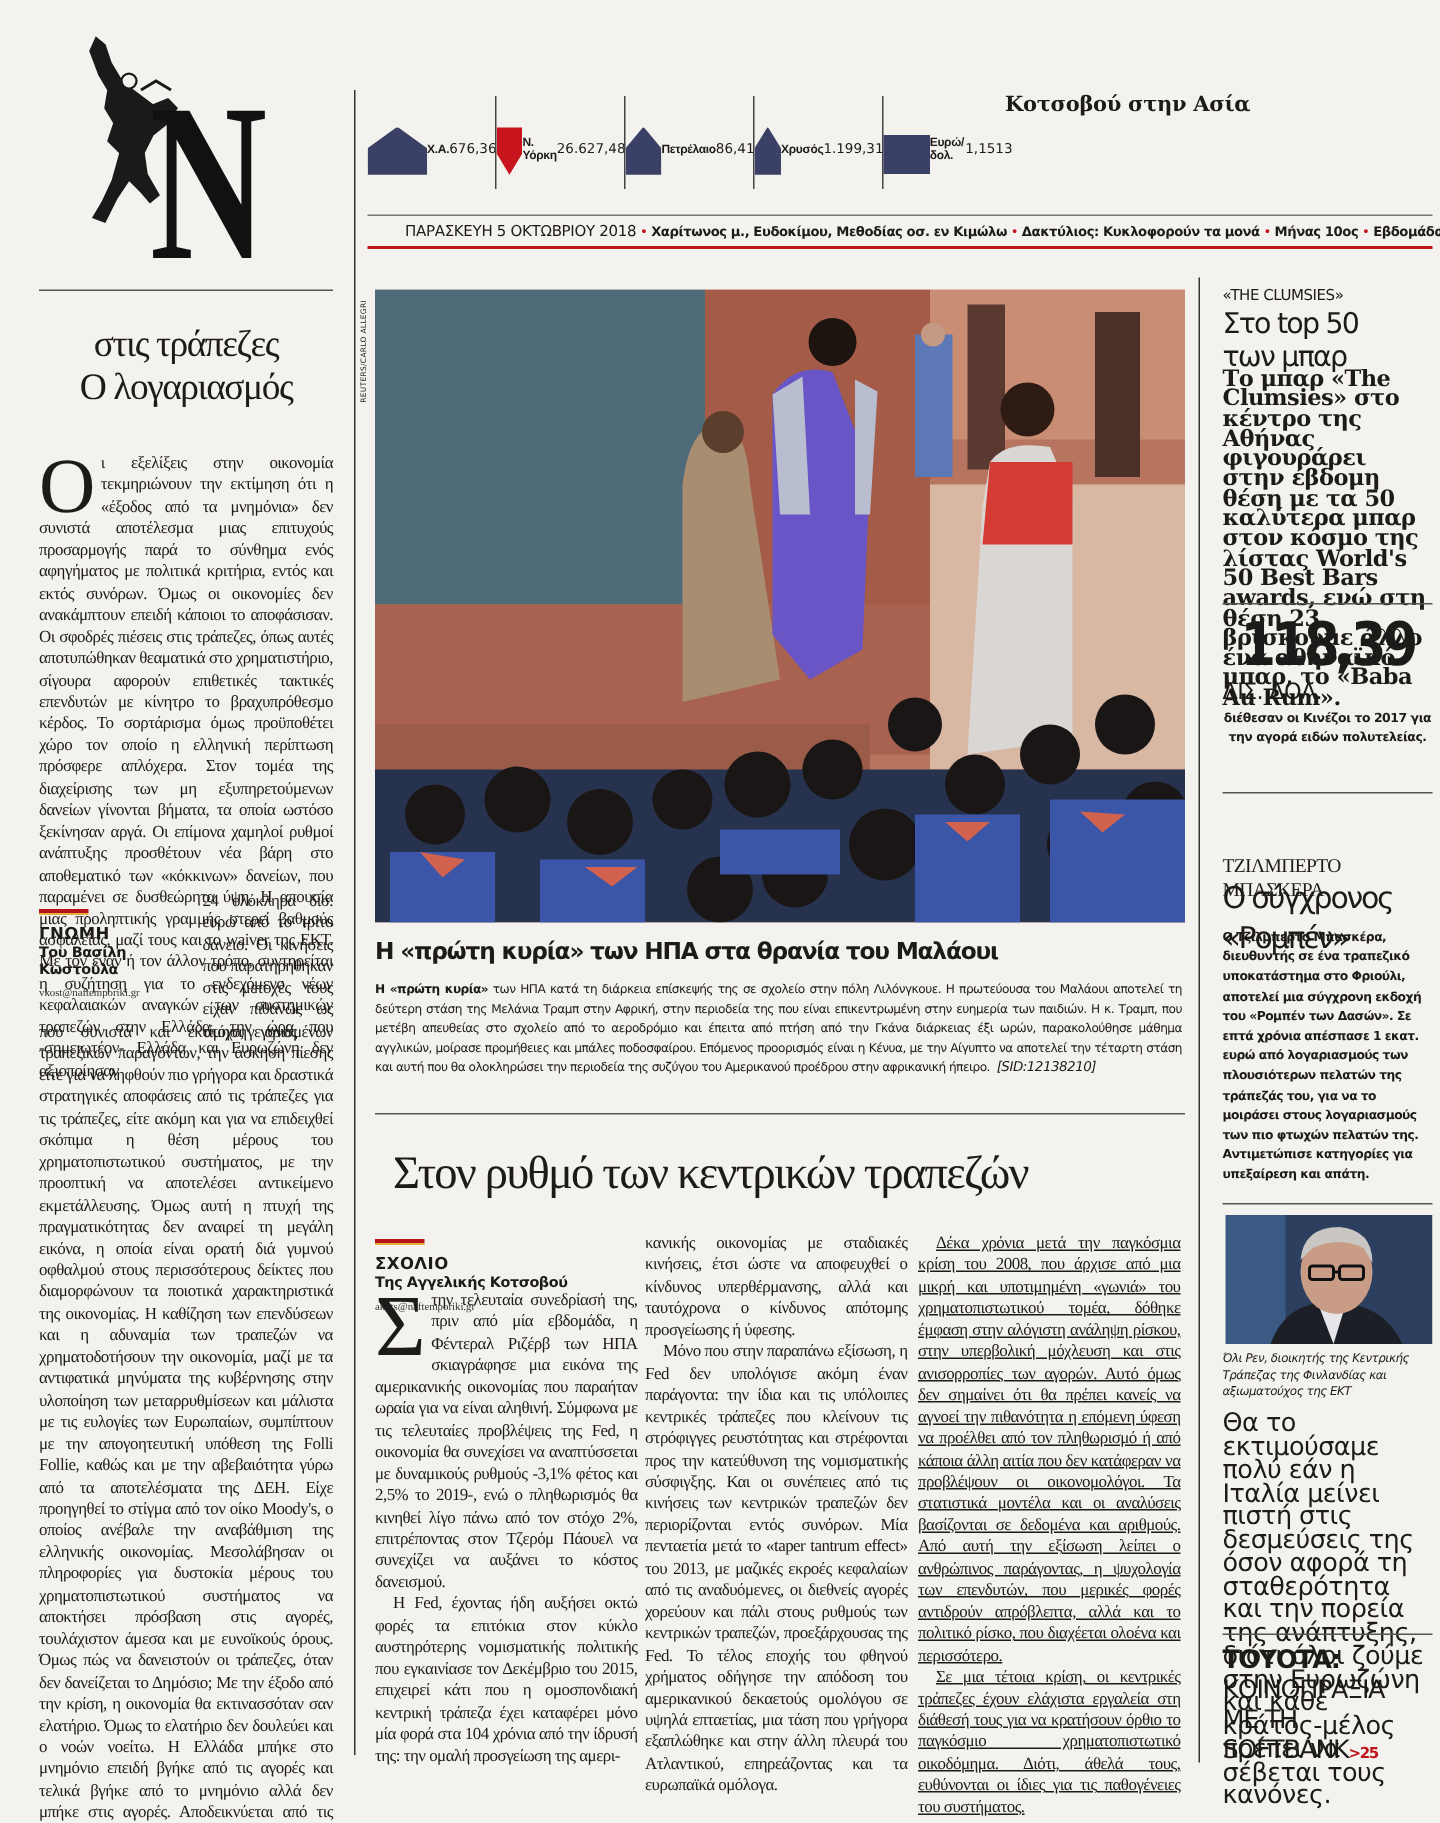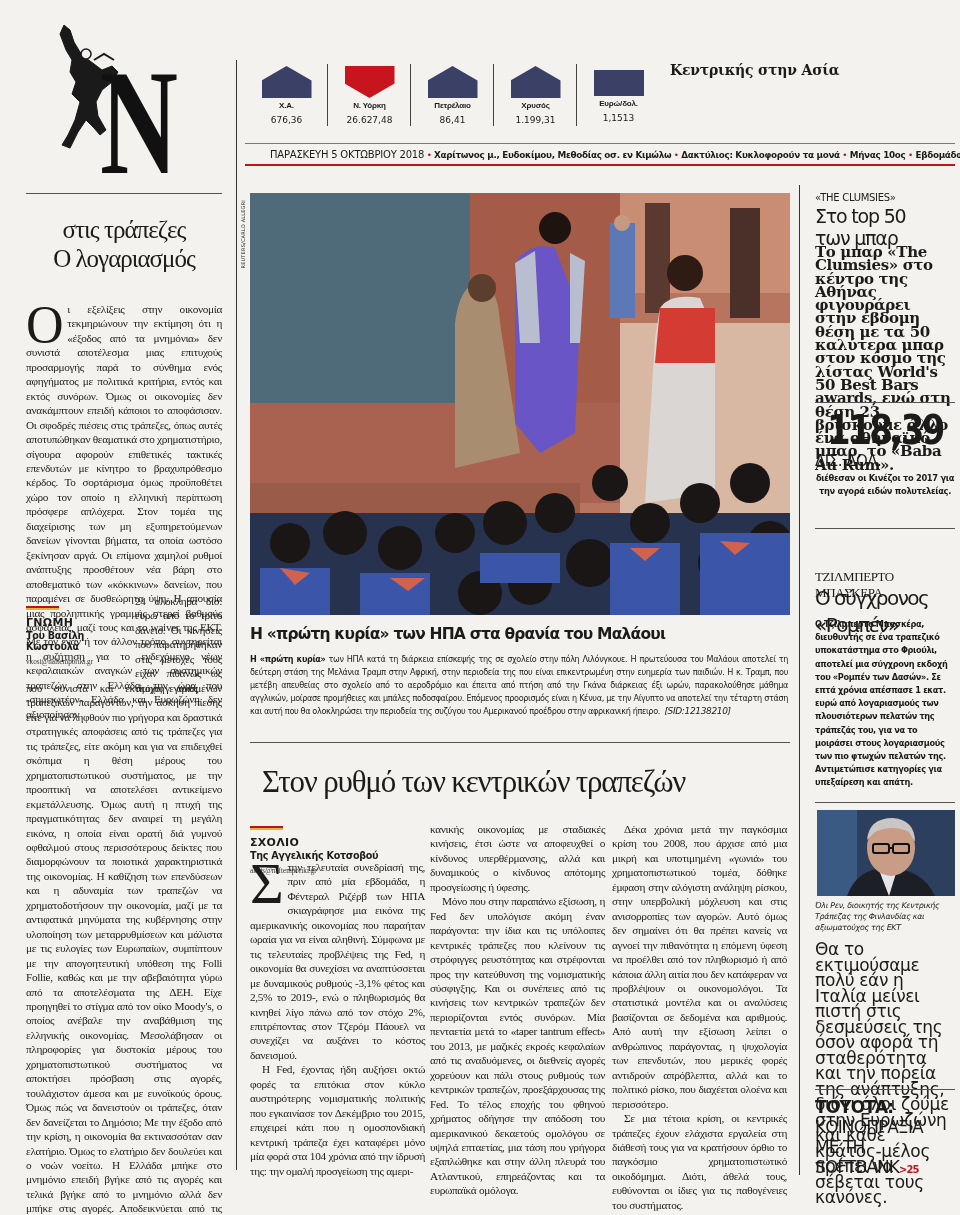--- a/index.html
+++ b/index.html
@@ -12,21 +12,21 @@
   }
   .abs { position:absolute; }
 
   
   #logo { left:42px; top:20px; width:125px; height:170px; }
   #logo-n { left:100px; top:52px; font-family:"Liberation Serif", serif; font-weight:bold; font-size:150px; line-height:140px; color:#111; transform:scaleX(0.72); transform-origin:left top; }
   #logo-rule { left:26px; top:193px; width:196px; height:1px; background:#555; }
   #vrule-left { left:236px; top:60px; width:1px; height:1110px; background:#333; }
 
   #tickers { left:245px; top:60px; width:415px; height:75px; display:flex; }
-  .ticker { width:86px; display:flex; flex-direction:column; align-items:center; position:relative; }
+  .ticker { width:86px; display:flex; flex-direction:row; align-items:center; position:relative; }
   .ticker .shape { width:50px; height:32px; margin-top:6px; }
   .ticker .lbl { font-family:"Liberation Sans", sans-serif; font-weight:bold; font-size:8px; margin-top:3px; letter-spacing:-0.2px; }
   .ticker .val { font-family:"DejaVu Sans", sans-serif; font-size:9px; margin-top:5px; }
   .ticker.sep::after { content:""; position:absolute; right:0; top:4px; height:62px; width:1px; background:#444; }
   .up { clip-path:polygon(50% 0, 100% 45%, 100% 100%, 0 100%, 0 45%); }
   .down { clip-path:polygon(0 0, 100% 0, 100% 55%, 50% 100%, 0 55%); }
   .flat { clip-path:none; height:26px !important; margin-top:10px !important; }
 
   #asia { left:670px; top:62px; width:285px; }
   #asia-title { font-family:"DejaVu Serif", serif; font-weight:bold; font-size:14px; letter-spacing:-0.2px; }
@@ -60,21 +60,21 @@
   #photo-title { left:250px; top:625px; font-family:"DejaVu Sans", sans-serif; font-weight:bold; font-size:15.5px; letter-spacing:-0.8px; }
   #photo-caption { left:250px; top:653px; width:538px; font-family:"DejaVu Sans", sans-serif; font-size:8.1px; line-height:13px; letter-spacing:-0.35px; text-align:justify; }
   #photo-caption b { font-weight:bold; }
   #photo-rule { left:250px; top:742px; width:540px; height:1px; background:#555; }
 
   
   #main-title { left:262px; top:764px; font-family:"Liberation Serif", serif; font-size:31px; letter-spacing:-1.2px; line-height:36px; }
   #sxolio { left:250px; top:826px; width:175px; }
   #mid-col-1 { left:250px; top:860px; width:175px; }
   #mid-col-2 { left:430px; top:822px; width:175px; }
-  #mid-col-3 { left:612px; top:822px; width:175px; }
+  #mid-col-3 { left:612px; top:822px; width:175px;text-decoration:underline; }
   .dropcap-sigma { float:left; font-family:"Liberation Serif", serif; font-size:58px; line-height:44px; padding:2px 4px 0 0; }
   .indent { text-indent:12px; }
   #vrule-right { left:799px; top:185px; width:1px; height:990px; background:#333; }
 
   
   .rc { left:815px; width:140px; }
   #clumsies-kicker { top:192px; font-family:"DejaVu Sans", sans-serif; font-size:10px; letter-spacing:-0.3px; }
   #clumsies-title { top:205px; font-family:"DejaVu Sans", sans-serif; font-size:19px; line-height:22px; letter-spacing:-1.2px; }
   #clumsies-body { top:246px; font-family:"DejaVu Serif", serif; font-weight:bold; font-size:15px; line-height:13.3px; letter-spacing:-0.35px; }
   .rc-rule { left:815px; width:140px; height:1px; background:#555; }
@@ -125,21 +125,21 @@
     <div class="val">1.199,31</div>
   </div>
   <div class="ticker">
     <div class="shape flat" style="background:#3b4166"></div>
     <div class="lbl">Ευρώ/δολ.</div>
     <div class="val">1,1513</div>
   </div>
 </div>
 
 <div id="asia" class="abs">
-  <div id="asia-title">Κεντρικής στην Ασία</div>
+  <div id="asia-title">Κοτσοβού στην Ασία</div>
 </div>
 
 <div id="date-rule-top" class="abs"></div>
 <div id="dateline" class="abs">
   <span class="date">ΠΑΡΑΣΚΕΥΗ 5 ΟΚΤΩΒΡΙΟΥ 2018</span>
   <span class="dot">•</span> <b>Χαρίτωνος μ., Ευδοκίμου, Μεθοδίας οσ. εν Κιμώλω</b>
   <span class="dot">•</span> <b>Δακτύλιος: Κυκλοφορούν τα μονά</b>
   <span class="dot">•</span> <b>Μήνας 10ος</b>
   <span class="dot">•</span> <b>Εβδομάδα 40ή</b>
    
@@ -223,21 +223,21 @@
   <div class="kicker-bar"></div>
   <div class="kicker">ΣΧΟΛΙΟ</div>
   <div class="byline">Της Αγγελικής Κοτσοβού</div>
   <div class="email">akots@naftemporiki.gr</div>
 </div>
 <div id="mid-col-1" class="abs col-text">
   <div><span class="dropcap-sigma">Σ</span><span>την τελευταία συνεδρίασή της, πριν από μία εβδομάδα, η Φέντεραλ Ριζέρβ των ΗΠΑ σκιαγράφησε μια εικόνα της αμερικανικής οικονομίας που παραήταν ωραία για να είναι αληθινή. Σύμφωνα με τις τελευταίες προβλέψεις της Fed, η οικονομία θα συνεχίσει να αναπτύσσεται με δυναμικούς ρυθμούς -3,1% φέτος και 2,5% το 2019-, ενώ ο πληθωρισμός θα κινηθεί λίγο πάνω από τον στόχο 2%, επιτρέποντας στον Τζερόμ Πάουελ να συνεχίζει να αυξάνει το κόστος δανεισμού.</span></div>
   <div class="indent">Η Fed, έχοντας ήδη αυξήσει οκτώ φορές τα επιτόκια στον κύκλο αυστηρότερης νομισματικής πολιτικής που εγκαινίασε τον Δεκέμβριο του 2015, επιχειρεί κάτι που η ομοσπονδιακή κεντρική τράπεζα έχει καταφέρει μόνο μία φορά στα 104 χρόνια από την ίδρυσή της: την ομαλή προσγείωση της αμερι-</div>
 </div>
 <div id="mid-col-2" class="abs col-text">
-  <div>κανικής οικονομίας με σταδιακές κινήσεις, έτσι ώστε να αποφευχθεί ο κίνδυνος υπερθέρμανσης, αλλά και δυναμικούς ο κίνδυνος απότομης προσγείωσης ή ύφεσης.</div>
+  <div>κανικής οικονομίας με σταδιακές κινήσεις, έτσι ώστε να αποφευχθεί ο κίνδυνος υπερθέρμανσης, αλλά και ταυτόχρονα ο κίνδυνος απότομης προσγείωσης ή ύφεσης.</div>
   <div class="indent">Μόνο που στην παραπάνω εξίσωση, η Fed δεν υπολόγισε ακόμη έναν παράγοντα: την ίδια και τις υπόλοιπες κεντρικές τράπεζες που κλείνουν τις στρόφιγγες ρευστότητας και στρέφονται προς την κατεύθυνση της νομισματικής σύσφιγξης. Και οι συνέπειες από τις κινήσεις των κεντρικών τραπεζών δεν περιορίζονται εντός συνόρων. Μία πενταετία μετά το «taper tantrum effect» του 2013, με μαζικές εκροές κεφαλαίων από τις αναδυόμενες, οι διεθνείς αγορές χορεύουν και πάλι στους ρυθμούς των κεντρικών τραπεζών, προεξάρχουσας της Fed. Το τέλος εποχής του φθηνού χρήματος οδήγησε την απόδοση του αμερικανικού δεκαετούς ομολόγου σε υψηλά επταετίας, μια τάση που γρήγορα εξαπλώθηκε και στην άλλη πλευρά του Ατλαντικού, επηρεάζοντας και τα ευρωπαϊκά ομόλογα.</div>
 </div>
 <div id="mid-col-3" class="abs col-text">
   <div class="indent">Δέκα χρόνια μετά την παγκόσμια κρίση του 2008, που άρχισε από μια μικρή και υποτιμημένη «γωνιά» του χρηματοπιστωτικού τομέα, δόθηκε έμφαση στην αλόγιστη ανάληψη ρίσκου, στην υπερβολική μόχλευση και στις ανισορροπίες των αγορών. Αυτό όμως δεν σημαίνει ότι θα πρέπει κανείς να αγνοεί την πιθανότητα η επόμενη ύφεση να προέλθει από τον πληθωρισμό ή από κάποια άλλη αιτία που δεν κατάφεραν να προβλέψουν οι οικονομολόγοι. Τα στατιστικά μοντέλα και οι αναλύσεις βασίζονται σε δεδομένα και αριθμούς. Από αυτή την εξίσωση λείπει ο ανθρώπινος παράγοντας, η ψυχολογία των επενδυτών, που μερικές φορές αντιδρούν απρόβλεπτα, αλλά και το πολιτικό ρίσκο, που διαχέεται ολοένα και περισσότερο.</div>
   <div class="indent">Σε μια τέτοια κρίση, οι κεντρικές τράπεζες έχουν ελάχιστα εργαλεία στη διάθεσή τους για να κρατήσουν όρθιο το παγκόσμιο χρηματοπιστωτικό οικοδόμημα. Διότι, άθελά τους, ευθύνονται οι ίδιες για τις παθογένειες του συστήματος.</div>
   <div style="text-align:right"></div>
 </div>
 
 <div id="vrule-right" class="abs"></div>
 

